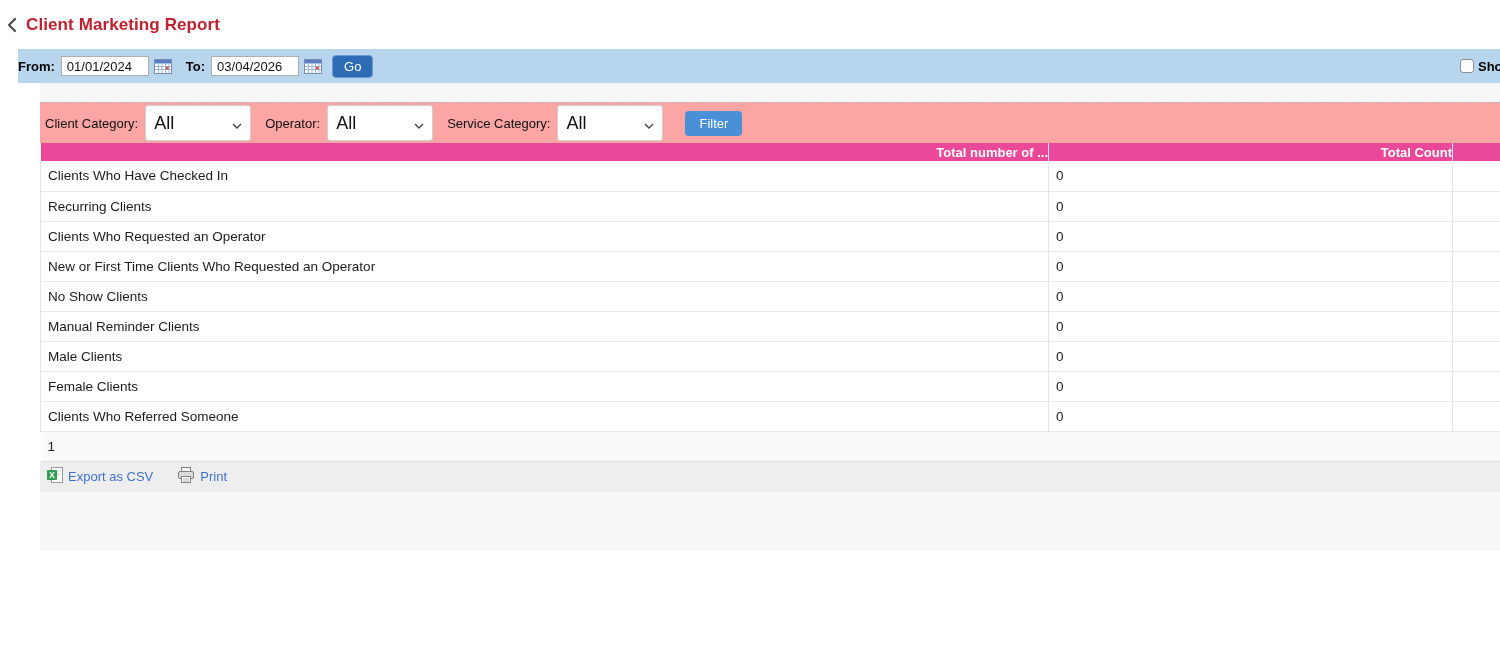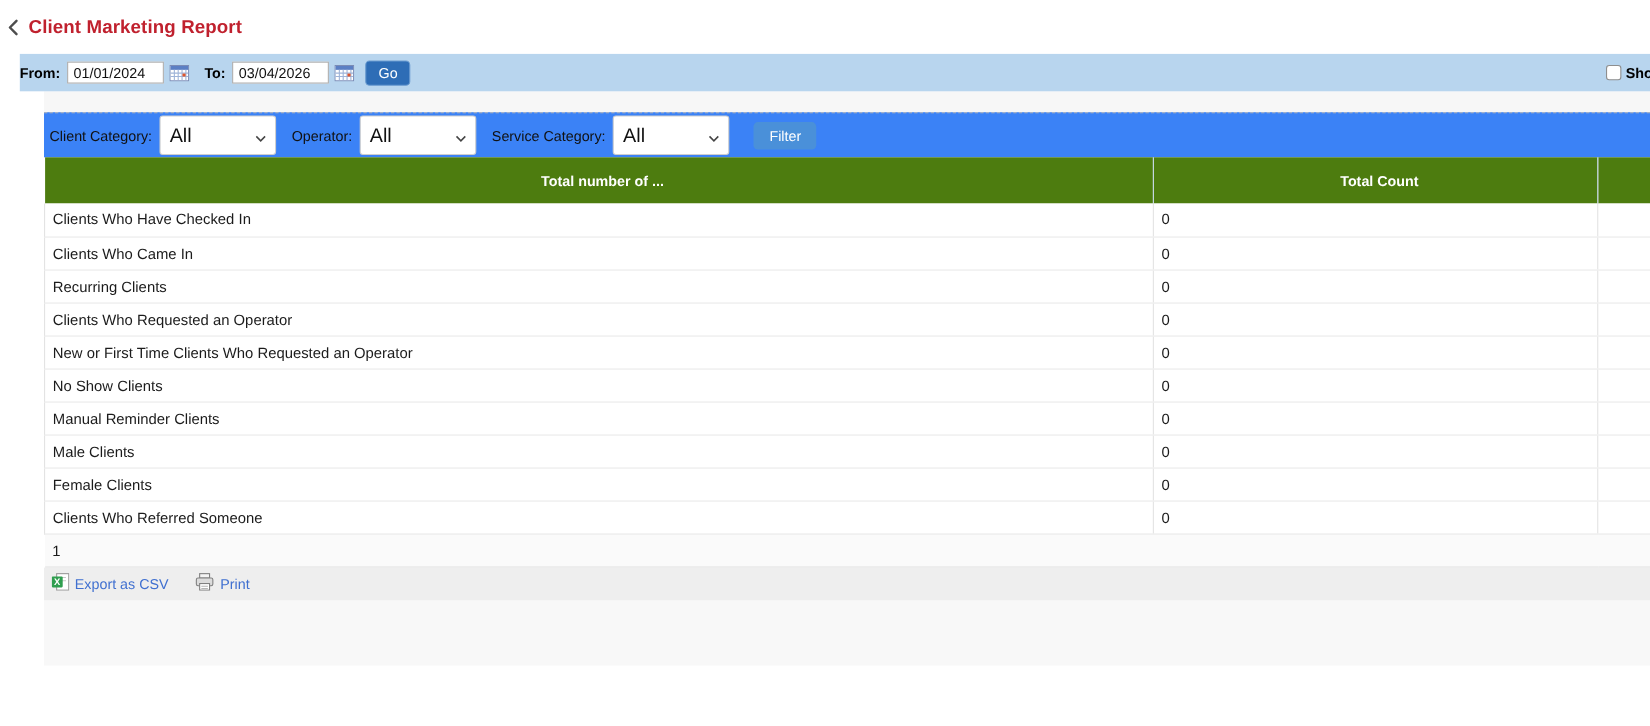--- a/index.html
+++ b/index.html
@@ -22,33 +22,33 @@
             font-family:inherit; font-size:13px; padding:3px 11px; cursor:pointer; }
   .tb-right { margin-left:auto; display:flex; align-items:center; gap:4px; width:40px; overflow:visible; }
   .tb-checkbox { width:14px; height:14px; appearance:none; -webkit-appearance:none;
                  background:#fff; border:1px solid #8e8e8e; border-radius:3px; flex:none; cursor:pointer; }
   .tb-right .tb-label { margin:0; white-space:nowrap; }
 
   
   .content { margin-left:40px; width:1460px; }
   .gap-strip { height:19px; background:#f7f7f7; }
 
-  .filter-bar { border-top:1px dashed #b9b9b9; background:#3b82f6; height:41px;
+  .filter-bar { border-top:1px dashed #b9b9b9; background:#fca5a5; height:41px;
                 display:flex; align-items:center; padding-left:5px; }
   .f-label { font-size:13px; color:#111; margin-right:7px; }
   .select { width:106px; height:24px; background:#fff; border:1px solid #cfcfcf; border-radius:3px;
             display:flex; align-items:center; justify-content:space-between;
             padding:17px 8px; font-size:18px; color:#111; cursor:pointer; margin-right:14px; }
   .filter-btn { background:#4a90d9; color:#fff; border:none; border-radius:4px;
                 font-family:inherit; font-size:13px; padding:5px 14px; cursor:pointer; margin-left:8px; }
 
   
   table.report { width:1460px; border-collapse:collapse; table-layout:fixed; }
-  table.report th { background:#4d7c0f; color:#fff; text-align:center; font-size:13px;
-                    height:42px; padding-left:7px; font-weight:bold; }
+  table.report th { background:#ec4899; color:#fff; text-align:right; font-size:13px;
+                    height:18px; padding-left:7px; font-weight:bold; }
   table.report th + th { border-left:1px solid #cfdff5; }
   table.report td { height:30px; font-size:13.5px; padding-left:7px; background:#fff;
                     border-bottom:1px solid #e9e9e9; }
   table.report tbody td:first-child { border-left:1px solid #e3e3e3; }
   table.report tbody td + td { border-left:1px solid #e3e3e3; }
   tr.pager-row td { background:#fafafa; border-left:none !important; border-bottom:1px solid #dedede; }
 
   
   .footer-bar { margin-left:40px; width:1460px; height:30px; background:#eee;
                 display:flex; align-items:center; gap:24px; padding-left:7px; }
@@ -151,25 +151,20 @@
         <th></th>
       </tr>
     </thead>
     <tbody>
         <tr>
           <td>Clients Who Have Checked In</td>
           <td>0</td>
           <td></td>
         </tr>
         <tr>
-          <td>Clients Who Came In</td>
-          <td>0</td>
-          <td></td>
-        </tr>
-        <tr>
           <td>Recurring Clients</td>
           <td>0</td>
           <td></td>
         </tr>
         <tr>
           <td>Clients Who Requested an Operator</td>
           <td>0</td>
           <td></td>
         </tr>
         <tr>

